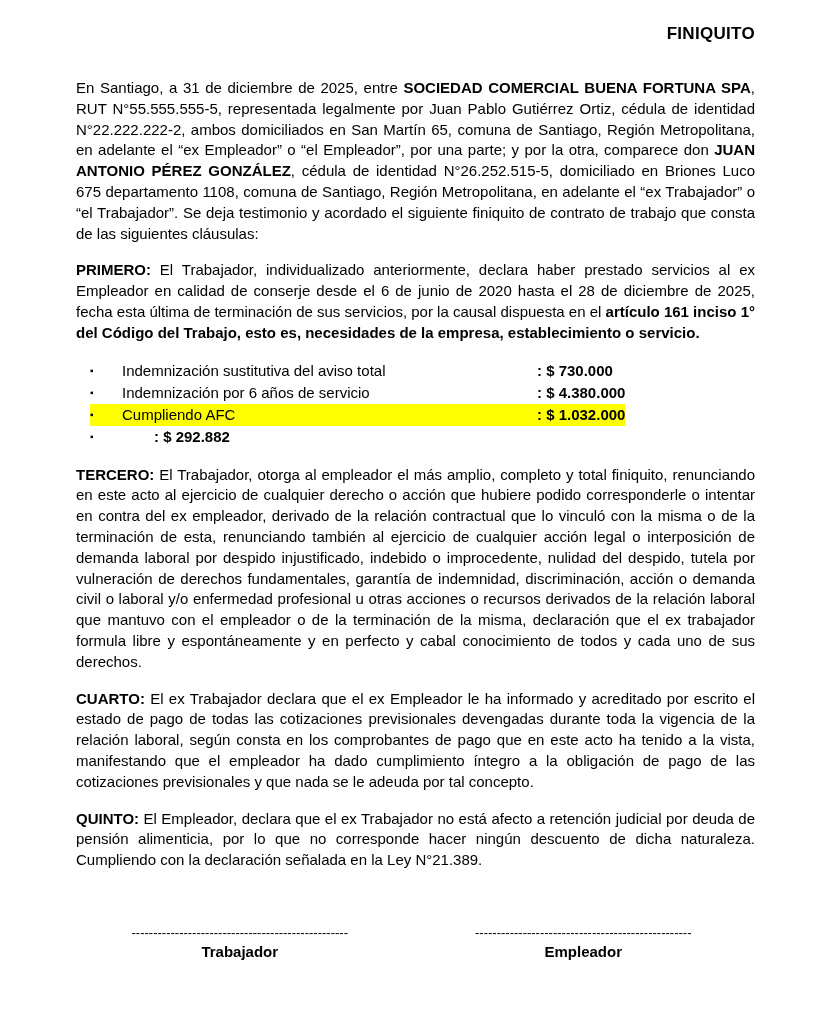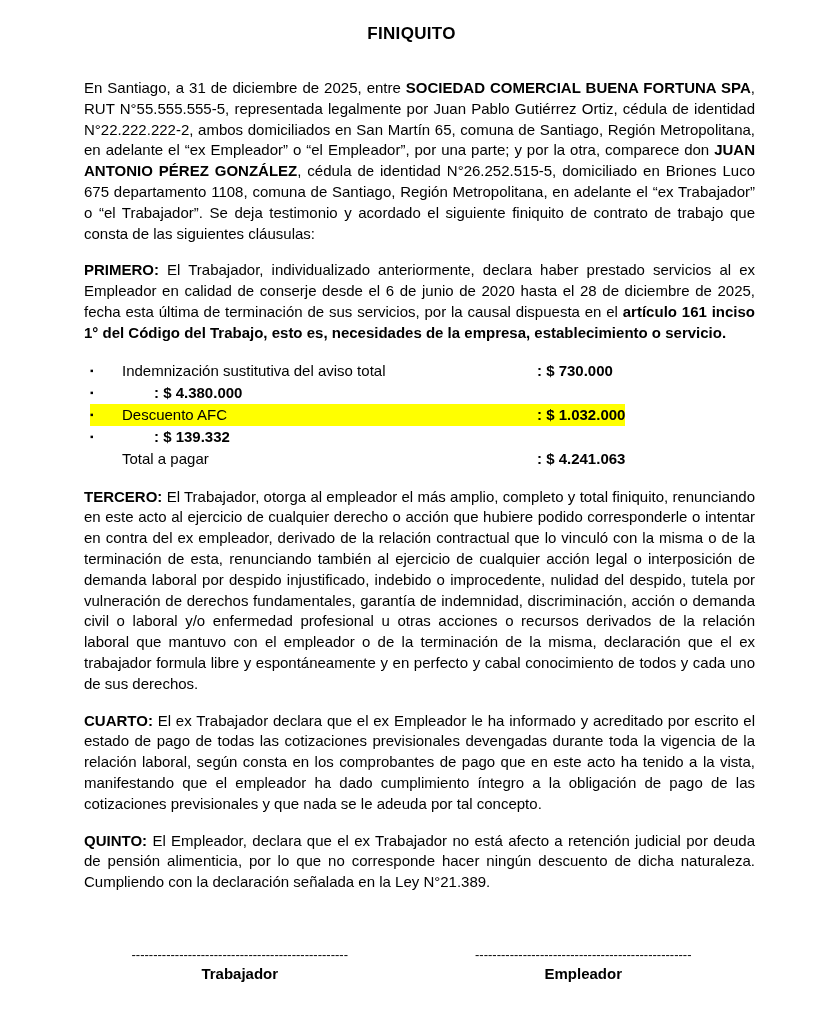--- a/index.html
+++ b/index.html
@@ -4,26 +4,26 @@
 <style>
   html, body { margin:0; padding:0; background:#ffffff; }
   body {
     width:823px; height:1024px;
     font-family:"Liberation Sans", sans-serif;
     color:#000;
     overflow:hidden;
   }
   .page { padding:20px 68px 0 68px; box-sizing:border-box; }
   .doc-title {
-    font-size:17px; font-weight:bold; text-align:center;
+    font-size:17px; font-weight:bold; text-align:right;
     margin:4px 0 34px 0; letter-spacing:0.3px;
   }
   p.para {
     font-size:15px; line-height:20.8px; text-align:justify;
-    margin:0 0 16px 16px;
+    margin:0 0 16px 8px;
   }
   .bold { font-weight:bold; }
   .payments { margin:14px 0 17px 0; }
   .pay-row {
     display:grid;
     grid-template-columns:32px 383px auto;
     margin-left:22px;
     width:max-content;
     font-size:15px; line-height:22px;
   }
@@ -48,35 +48,31 @@
 
 
   <div class="payments">
     <div class="pay-row">
       <span class="pay-bullet">▪</span>
       <span class="pay-label">Indemnización sustitutiva del aviso total</span>
       <span class="pay-value">: $ 730.000</span>
     </div>
     <div class="pay-row">
       <span class="pay-bullet">▪</span>
+      <span class="pay-label">Indemnización por 6 años de servicio</span>
       <span class="pay-value">: $ 4.380.000</span>
     </div>
     <div class="pay-row row-highlight" style="background-color: rgb(255, 255, 0);">
       <span class="pay-bullet">▪</span>
-      <span class="pay-label">Descuento AFC</span>
+      <span class="pay-label">Cumpliendo AFC</span>
       <span class="pay-value">: $ 1.032.000</span>
     </div>
     <div class="pay-row">
       <span class="pay-bullet">▪</span>
-      <span class="pay-value">: $ 139.332</span>
-    </div>
-    <div class="pay-row">
-      <span class="pay-bullet"></span>
-      <span class="pay-label">Total a pagar</span>
-      <span class="pay-value">: $ 4.241.063</span>
+      <span class="pay-value">: $ 292.882</span>
     </div>
   </div>
 
   <p class="para"><span class="bold">TERCERO:</span><span> El Trabajador, otorga al empleador el más amplio, completo y total finiquito, renunciando en este acto al ejercicio de cualquier derecho o acción que hubiere podido corresponderle o intentar en contra del ex empleador, derivado de la relación contractual que lo vinculó con la misma o de la terminación de esta, renunciando también al ejercicio de cualquier acción legal o interposición de demanda laboral por despido injustificado, indebido o improcedente, nulidad del despido, tutela por vulneración de derechos fundamentales, garantía de indemnidad, discriminación, acción o demanda civil o laboral y/o enfermedad profesional u otras acciones o recursos derivados de la relación laboral que mantuvo con el empleador o de la terminación de la misma, declaración que el ex trabajador formula libre y espontáneamente y en perfecto y cabal conocimiento de todos y cada uno de sus derechos.</span></p>
 
   <p class="para"><span class="bold">CUARTO:</span><span> El ex Trabajador declara que el ex Empleador le ha informado y acreditado por escrito el estado de pago de todas las cotizaciones previsionales devengadas durante toda la vigencia de la relación laboral, según consta en los comprobantes de pago que en este acto ha tenido a la vista, manifestando que el empleador ha dado cumplimiento íntegro a la obligación de pago de las cotizaciones previsionales y que nada se le adeuda por tal concepto.</span></p>
 
   <p class="para"><span class="bold">QUINTO:</span><span> El Empleador, declara que el ex Trabajador no está afecto a retención judicial por deuda de pensión alimenticia, por lo que no corresponde hacer ningún descuento de dicha naturaleza. Cumpliendo con la declaración señalada en la Ley N°21.389.</span></p>
 
   <div class="signatures">

